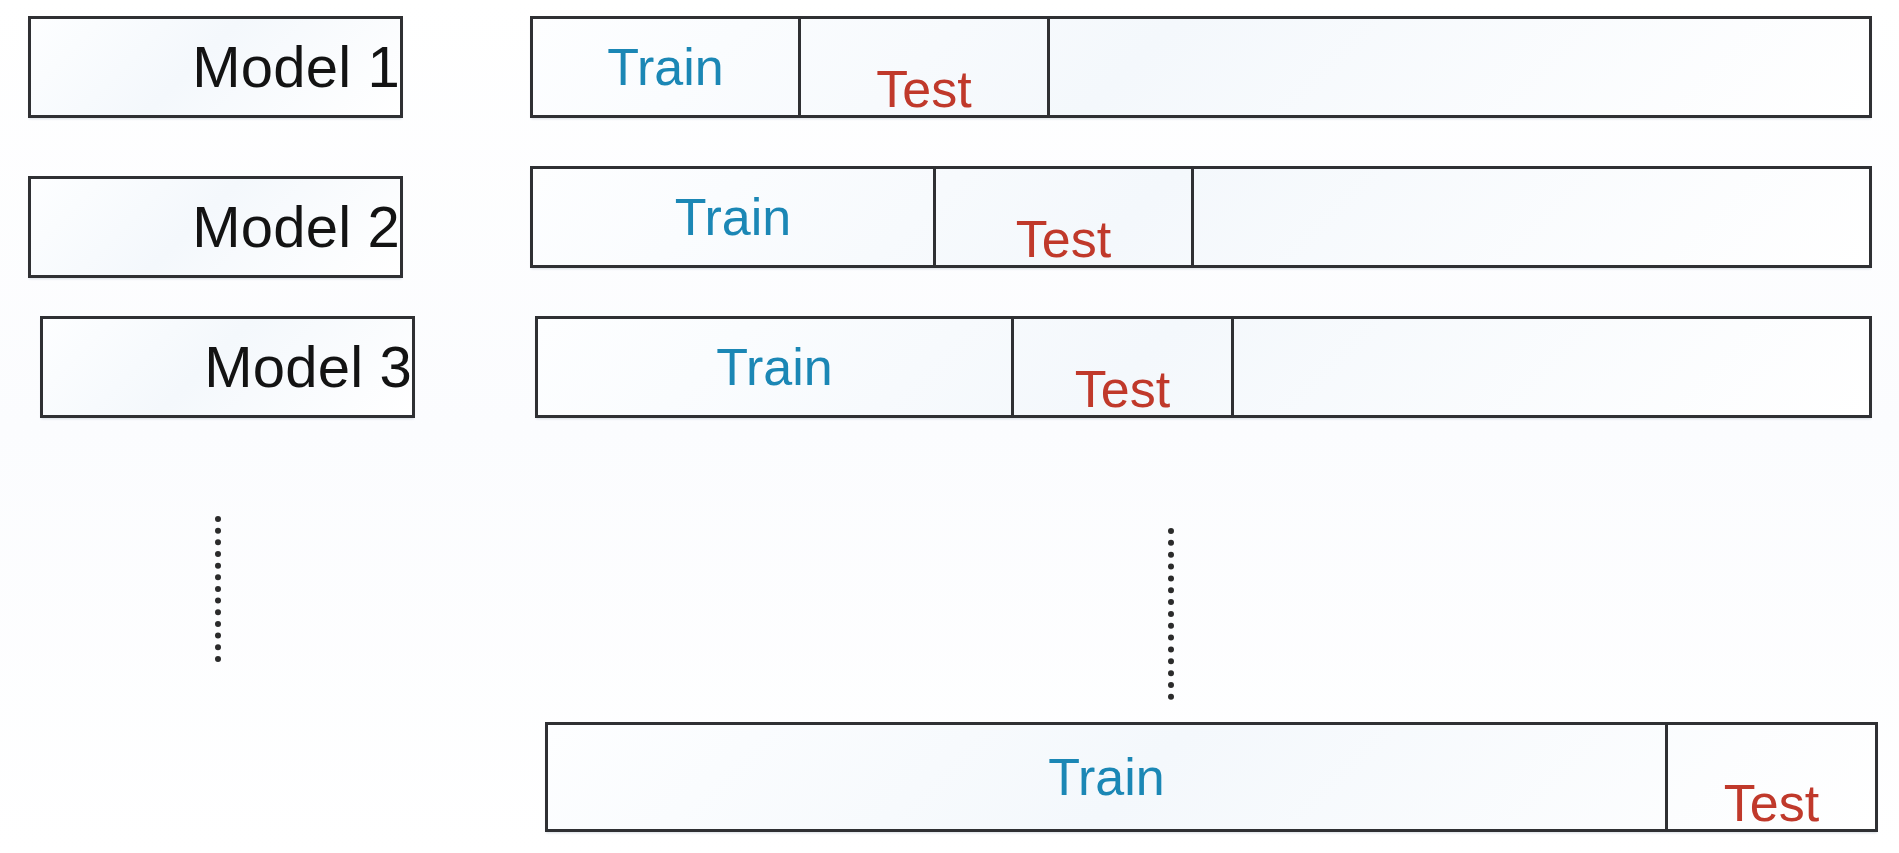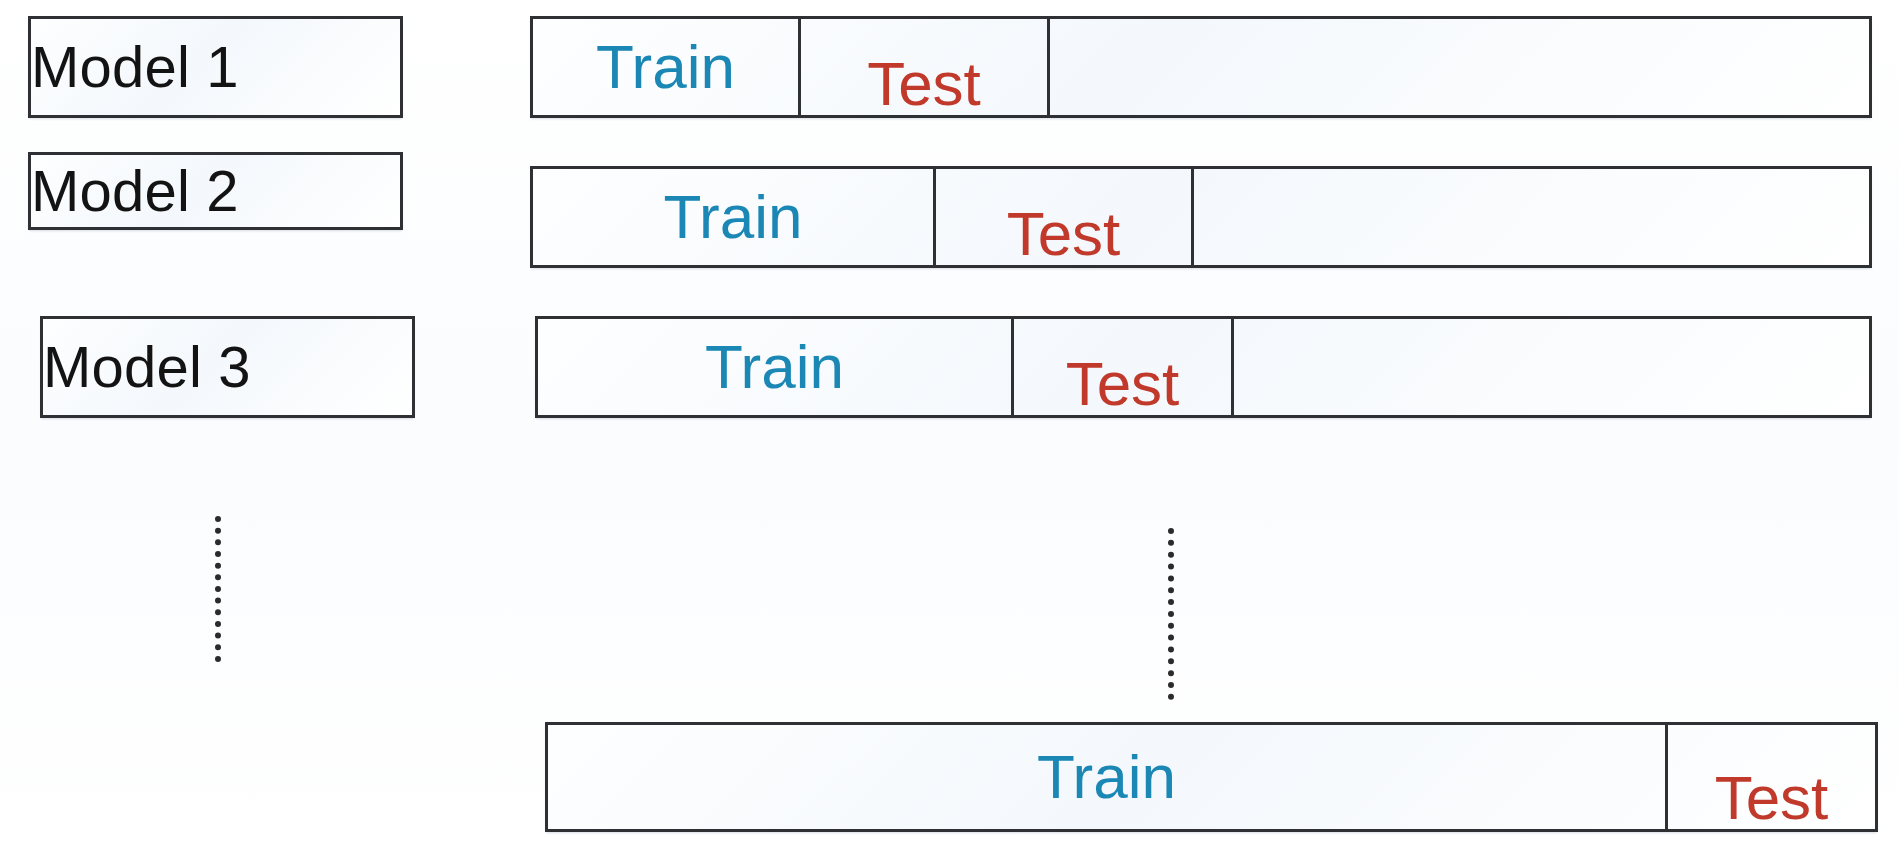--- a/index.html
+++ b/index.html
@@ -27,21 +27,21 @@
     box-sizing: border-box;
     border: 3px solid #2f3033;
     background: linear-gradient(135deg, #fdfeff 0%, #f4f8fc 45%, #ffffff 100%);
     box-shadow: 0 2px 2px -1px rgba(120,140,160,0.28);
   }
 
   
   .model-label {
     display: flex;
     align-items: center;
-    justify-content: flex-start;
+    justify-content: flex-end;
   }
   .model-label .label-text {
     font-size: 58px;
     line-height: 1;
     color: #131313;
     letter-spacing: 0.2px;
     white-space: nowrap;
     font-weight: 400;
   }
 
@@ -58,21 +58,21 @@
     align-items: center;
     justify-content: center;
     overflow: hidden;
     background: transparent;
   }
   .seg + .seg {
     border-left: 3px solid #2f3033;
     align-items: flex-end;
   }
   .seg-text {
-    font-size: 62px;
+    font-size: 52px;
     line-height: 1;
     white-space: nowrap;
     font-weight: 400;
   }
   .seg-train .seg-text { color: #1b87b5; }
   .seg-test  .seg-text { color: #c0392b; }
   .seg-empty .seg-text { color: transparent; }
 
   
   .dots {
@@ -95,21 +95,21 @@
       <span class="seg-text">Train</span>
     </div>
     <div class="seg seg-test" style="width:249px;">
       <span class="seg-text">Test</span>
     </div>
     <div class="seg seg-empty" style="flex:1 1 auto;">
       <span class="seg-text"></span>
     </div>
   </div>
 
-  <div class="box model-label" style="left:28px; top:152px; width:375px; height:78px;">
+  <div class="box model-label" style="left:28px; top:176px; width:375px; height:102px;">
     <span class="label-text">Model 2</span>
   </div>
 
   <div class="box timeline" style="left:530px; top:166px; width:1342px; height:102px;">
     <div class="seg seg-train" style="width:400px;">
       <span class="seg-text">Train</span>
     </div>
     <div class="seg seg-test" style="width:258px;">
       <span class="seg-text">Test</span>
     </div>

